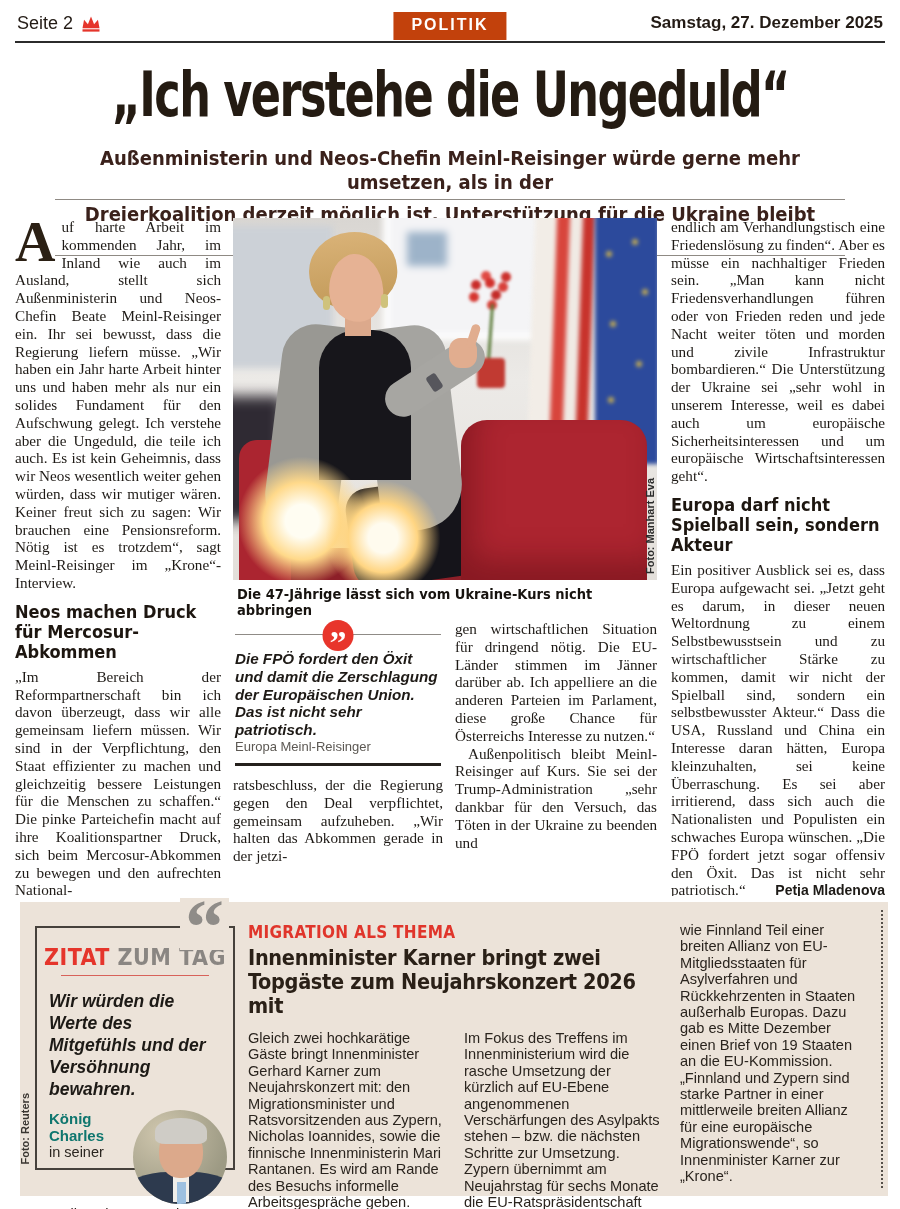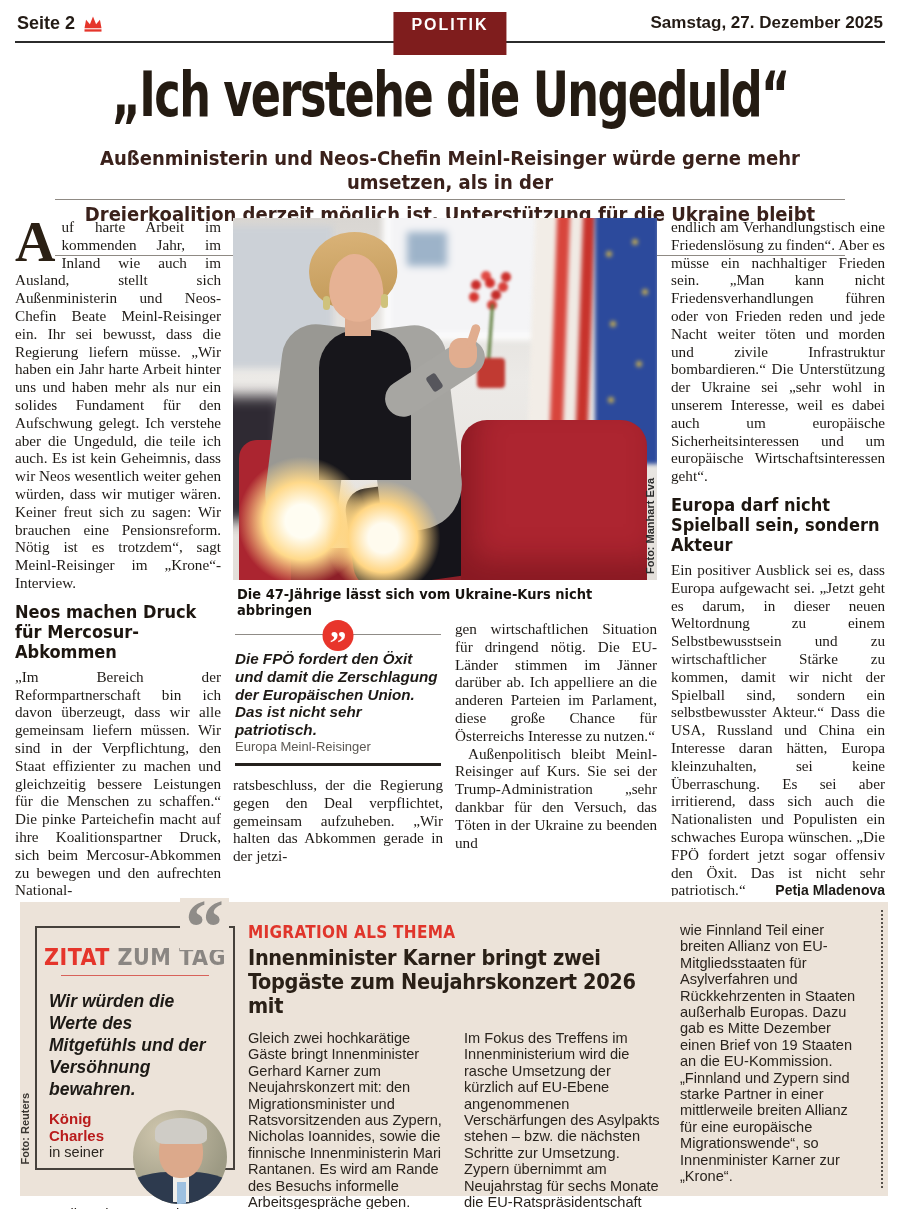--- a/index.html
+++ b/index.html
@@ -2,27 +2,27 @@
 <html lang="de"><head>
 <meta charset="utf-8">
 <style>
   html,body{margin:0;padding:0;background:#ffffff;}
   .page{position:relative;width:900px;height:1209px;background:#fff;overflow:hidden;
         font-family:"Liberation Serif",serif;color:#231b15;}
 
   
   .hdr{position:absolute;left:15px;right:15px;top:10px;height:31px;border-bottom:2px solid #2b2b2b;}
   .hdr-left{position:absolute;left:2px;top:3px;font-family:"Liberation Sans",sans-serif;
-            font-weight:bold;font-size:18px;display:flex;align-items:center;gap:7px;}
+            font-weight:normal;font-size:18px;display:flex;align-items:center;gap:7px;}
   .crown{width:22px;height:17px;display:inline-block;}
   .hdr-right{position:absolute;right:2px;top:3px;font-family:"Liberation Sans",sans-serif;
              font-weight:bold;font-size:17px;}
-  .badge{position:absolute;left:50%;transform:translateX(-50%);top:2px;background:#7f1d1d;color:#fff;
+  .badge{position:absolute;left:50%;transform:translateX(-50%);top:2px;background:#c2410c;color:#fff;
          font-family:"Liberation Sans",sans-serif;font-weight:bold;font-size:16px;letter-spacing:2px;
-         padding:4px 18px 21px;}
+         padding:4px 18px 6px;}
 
   
   .headline{position:absolute;left:0;right:0;top:58px;text-align:center;white-space:nowrap;}
   .headline span{display:inline-block;transform:scaleX(0.80);transform-origin:center;
         font-family:"DejaVu Sans","Liberation Sans",sans-serif;font-stretch:condensed;
         font-weight:bold;font-size:62px;letter-spacing:-2px;color:#241b12;}
   .subhead{position:absolute;left:55px;right:55px;top:144px;text-align:center;}
   .subline{font-family:"DejaVu Sans","Liberation Sans",sans-serif;font-stretch:condensed;
         font-weight:bold;font-size:20px;color:#3a211b;padding:2px 0 5px;border-bottom:1.5px solid #8f8a84;}
 
@@ -122,21 +122,21 @@
       font-size:17.5px;line-height:22px;color:#1d1a16;margin:4px 0 10px;}
   .charles{float:right;width:94px;height:94px;border-radius:50%;overflow:hidden;position:relative;
       margin:0 -4px 2px 6px;background:radial-gradient(circle at 30% 25%,#cfc6ad,#9d9a84 70%);}
   .charles .c-suit{position:absolute;left:-8px;bottom:-14px;width:110px;height:46px;background:#2d3a4e;border-radius:40% 40% 0 0;}
   .charles .c-shirt{position:absolute;left:40px;bottom:2px;width:16px;height:26px;background:#f0eee9;}
   .charles .c-tie{position:absolute;left:44px;bottom:0px;width:9px;height:22px;background:#9dc0e0;}
   .charles .c-face{position:absolute;left:26px;top:16px;width:44px;height:52px;background:#dca98b;
       border-radius:48% 48% 46% 46%;}
   .charles .c-hair{position:absolute;left:22px;top:8px;width:52px;height:26px;background:#cfccc6;
       border-radius:50% 50% 20% 20%;}
-  .zspeaker{font-family:"Liberation Sans",sans-serif;font-weight:bold;font-size:15px;color:#b91c1c;}
+  .zspeaker{font-family:"Liberation Sans",sans-serif;font-weight:bold;font-size:15px;color:#0f766e;}
   .zdesc{font-family:"Liberation Sans",sans-serif;font-size:14.5px;line-height:17.5px;color:#2b2620;}
   .zcredit{position:absolute;left:-18px;bottom:4px;writing-mode:vertical-rl;transform:rotate(180deg);
       font-family:"Liberation Sans",sans-serif;font-size:11px;font-weight:bold;color:#3a3631;}
 
   .mig{position:absolute;left:228px;top:20px;right:24px;display:flex;gap:16px;}
   .mig-left{width:416px;}
   .kicker{font-family:"DejaVu Sans","Liberation Sans",sans-serif;font-stretch:condensed;
       font-weight:bold;font-size:17px;color:#e0352b;letter-spacing:0.3px;}
   .mig-head{font-family:"DejaVu Sans","Liberation Sans",sans-serif;font-stretch:condensed;
       font-weight:bold;font-size:21.5px;line-height:24px;color:#2a2017;margin:4px 0 12px;letter-spacing:-0.3px;}

